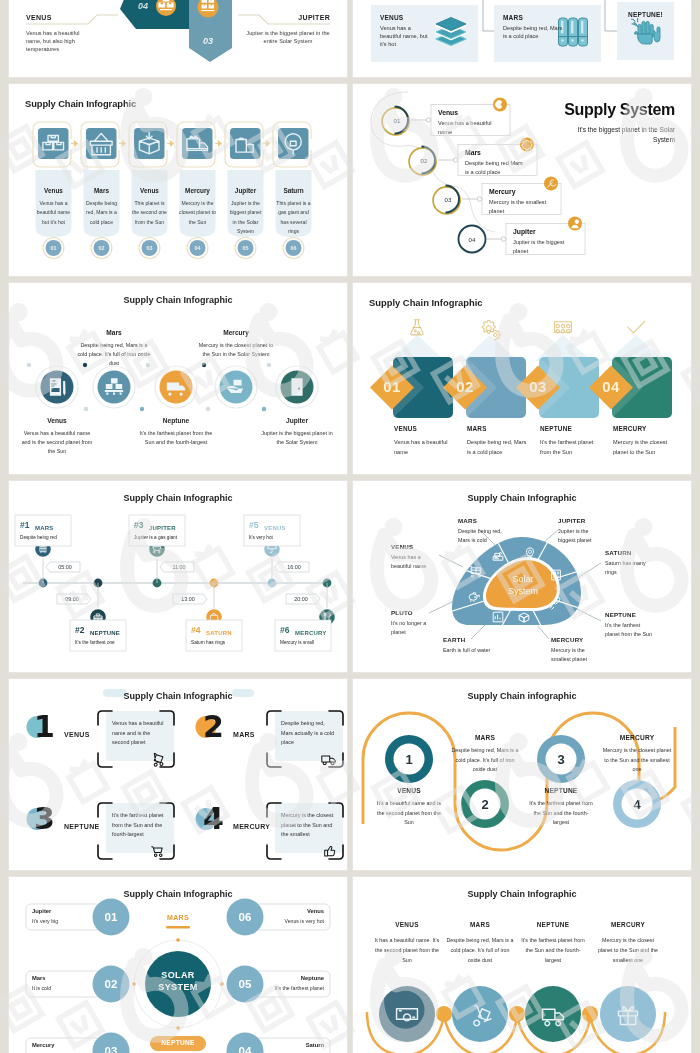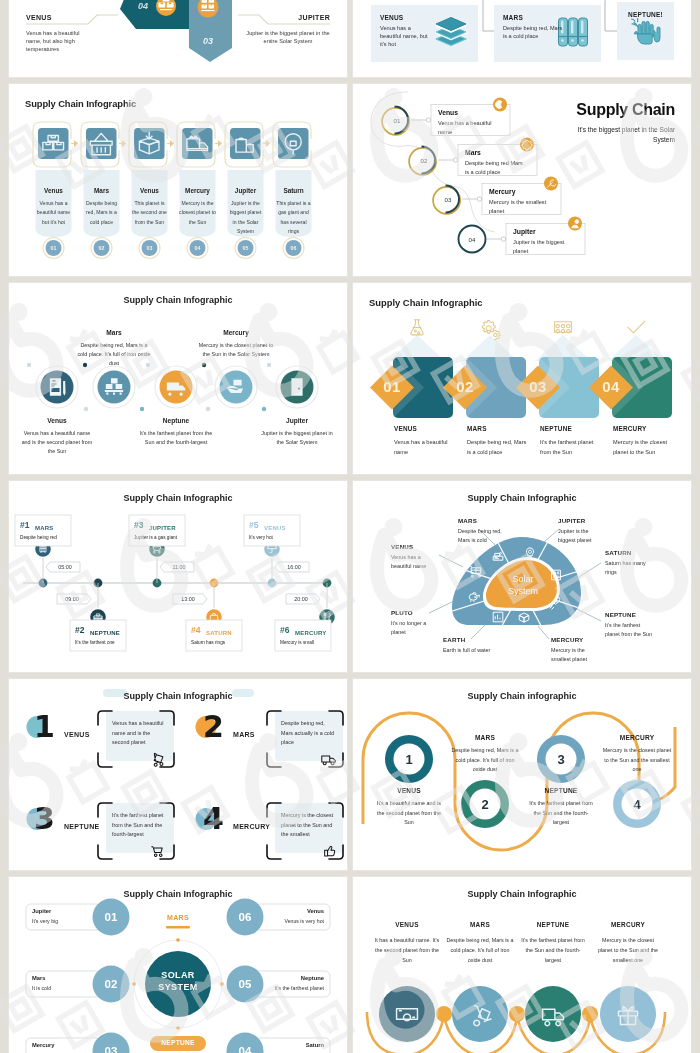--- a/index.html
+++ b/index.html
@@ -257,21 +257,21 @@
         <div class="s3-name" style="left:216.5px;top:103px;width:40px">Jupiter</div>
         <div class="s3-body" style="left:218px;top:115px;width:37px">Jupiter is the biggest planet in the Solar System</div>
         <div class="s3-num" style="left:221.5px;top:161px;width:30px">05</div>
         <div class="s3-name" style="left:264.5px;top:103px;width:40px">Saturn</div>
         <div class="s3-body" style="left:266px;top:115px;width:37px">This planet is a gas giant and has several rings</div>
         <div class="s3-num" style="left:269.5px;top:161px;width:30px">06</div>
       </div>
   </div>
 
   <div class="card" id="c4">
-    <div class="s4-title">Supply Chain</div>
+    <div class="s4-title">Supply System</div>
     <div class="s4-sub">It's the biggest planet in the Solar System</div>
     <svg width="338" height="192" viewBox="0 0 338 192">
         <g id="s4g">
           <path d="M55,8 C30,8 18,22 18,38 C18,54 32,64 50,62 C64,60 72,66 75,76 C79,90 86,100 100,102 C112,104 116,112 118,122 C121,136 128,146 142,148" fill="none" stroke="#dcdcdc" stroke-width="0.9"></path>
           <circle cx="42.6" cy="37.4" r="13.5" fill="#fff" stroke="#c9a33c" stroke-width="1.7"></circle>
           <path d="M41.5,22.5 A 13.5,13.5 0 0 1 41.5,49.5" fill="none" stroke="#1d4450" stroke-width="1.9"></path>
           <line x1="58" y1="36" x2="73" y2="36" stroke="#b7b7b7" stroke-width="0.7"></line>
           <circle cx="75.5" cy="36" r="2.2" fill="#fff" stroke="#b7b7b7" stroke-width="0.7"></circle>
           <rect x="78" y="20.5" width="79" height="31" fill="#fff" stroke="#cfcfcf" stroke-width="0.7"></rect>
           <circle cx="147" cy="20.5" r="7" fill="#e5a033"></circle>

